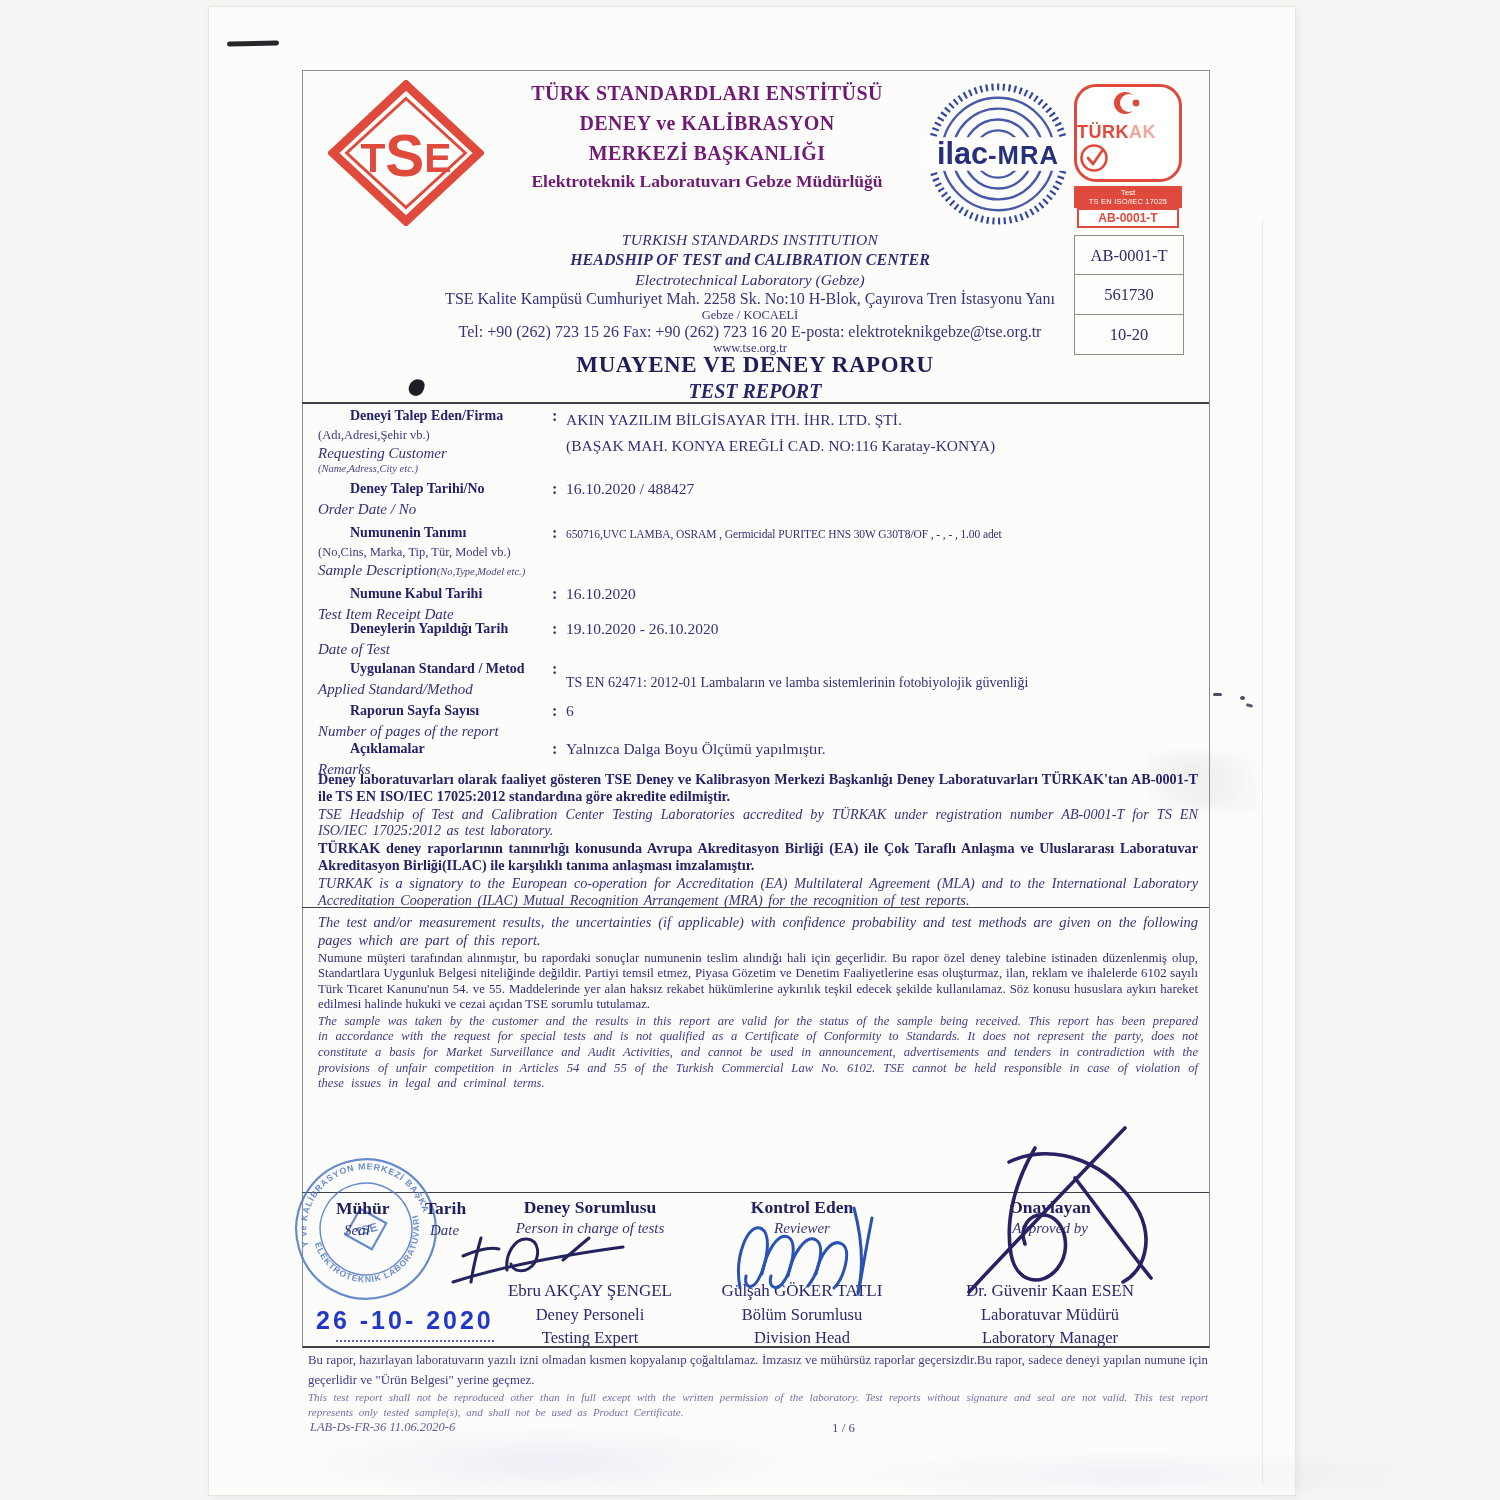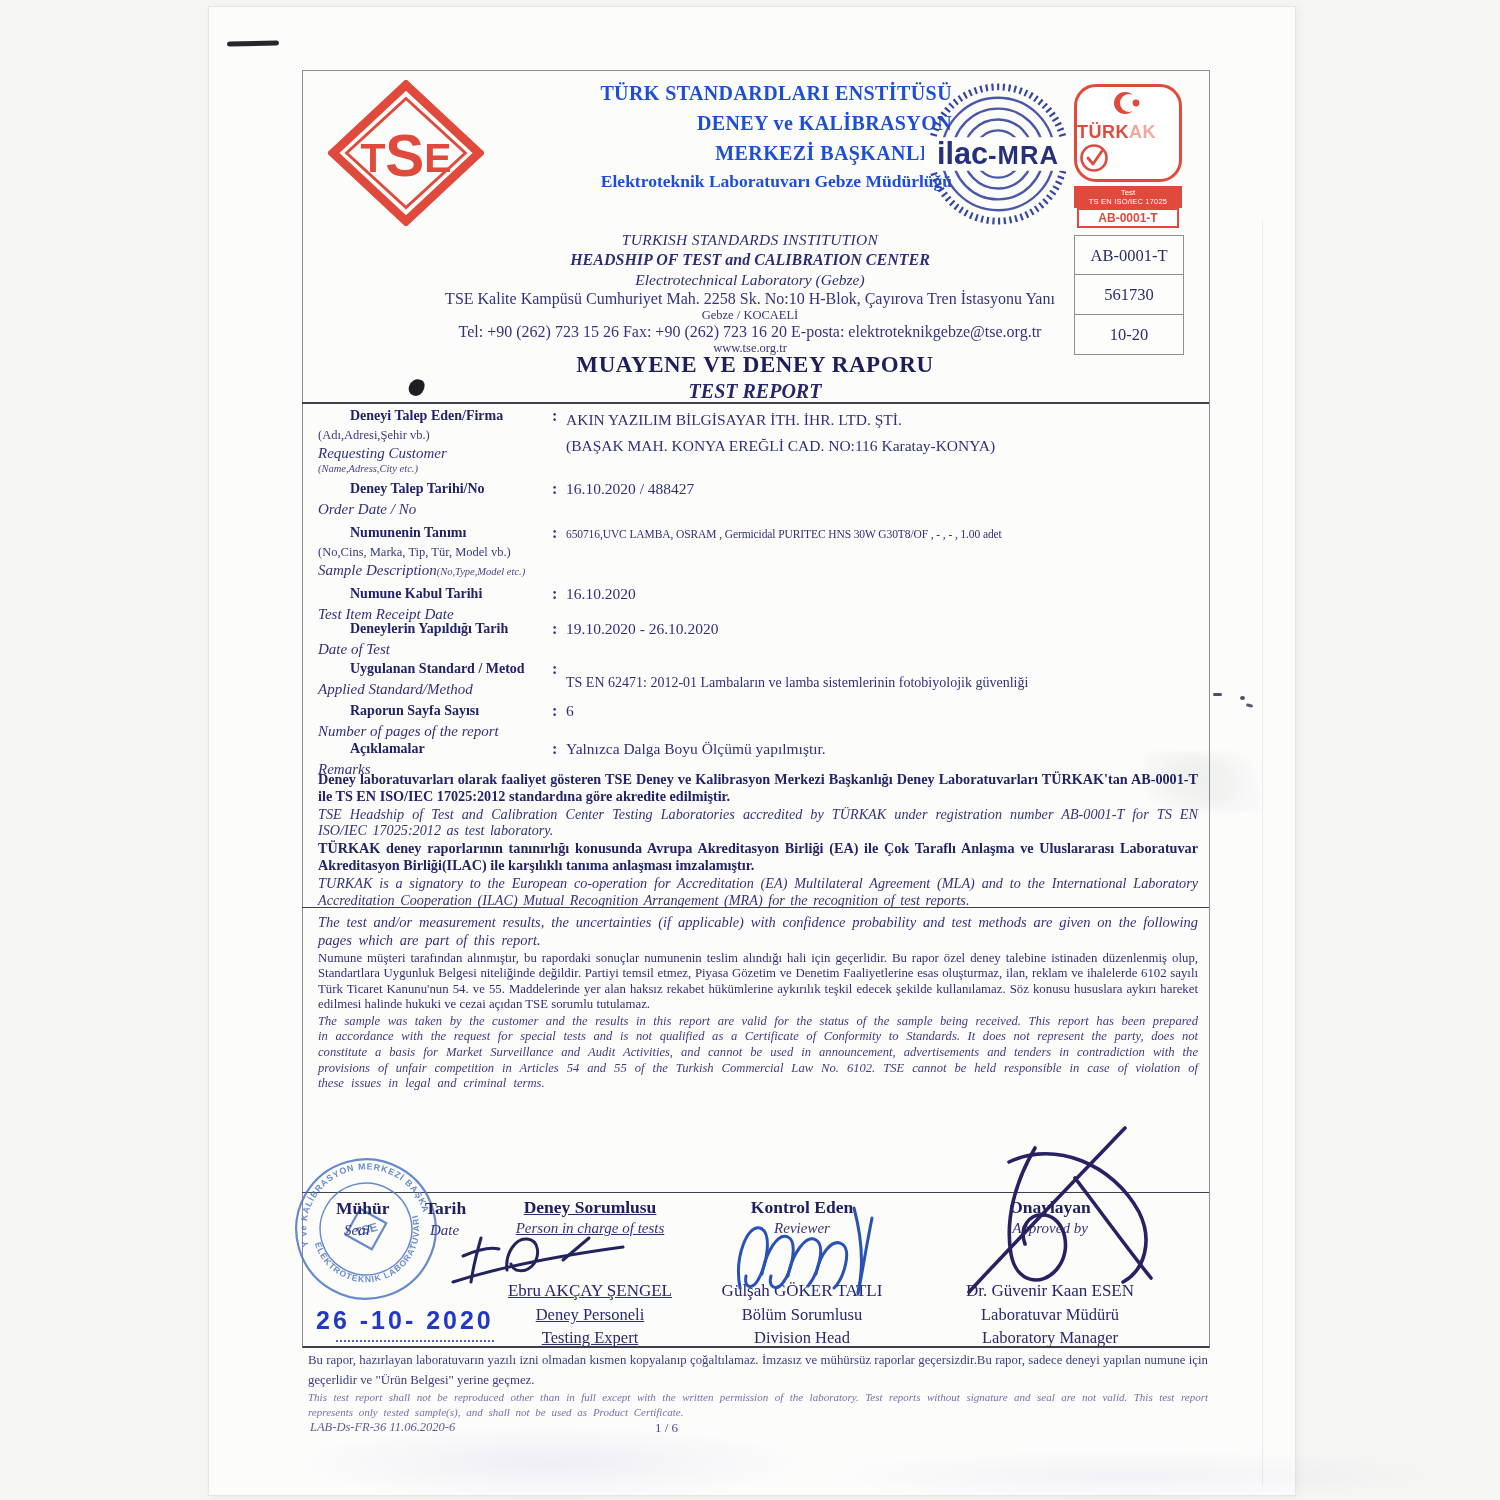--- a/index.html
+++ b/index.html
@@ -25,21 +25,21 @@
         border-radius:62% 40% 55% 48%;transform:rotate(18deg);}
 
   
   .cbox{position:absolute;left:302px;top:70px;width:906px;height:1275px;border:1px solid #8b8b94;border-bottom:2px solid #3f3f4a;}
   .hline{position:absolute;left:302px;width:907px;height:0;border-top:2px solid #41414c;}
   #line-title{top:402px;}
   #line-acc{top:907px;border-top-width:1.5px;}
   #line-sig{top:1192px;border-top-width:1.5px;}
 
   
-  .org{position:absolute;left:462px;top:78px;width:490px;text-align:right;color:#1d4ed8;}
+  .org{position:absolute;left:462px;top:78px;width:490px;text-align:center;color:#701a75;}
   .org-l{font-size:20px;font-weight:700;line-height:30px;letter-spacing:.4px;}
   .org-sub{font-size:17.5px;font-weight:700;margin-top:3px;}
   .enblock{position:absolute;left:410px;top:230px;width:680px;text-align:center;color:#2e2e78;}
   .en-l1{font-style:italic;font-size:15.5px;line-height:20px;letter-spacing:.3px;}
   .en-l2{font-style:italic;font-size:16px;font-weight:700;line-height:20px;}
   .en-l3{font-style:italic;font-size:15.5px;line-height:20px;}
   .addr{font-size:16px;line-height:17px;color:#34347c;}
   .addr2{font-size:12.5px;line-height:16px;color:#34347c;}
   .title-tr{position:absolute;left:302px;top:352px;width:906px;text-align:center;
             font-size:23px;font-weight:700;color:#1e1e58;letter-spacing:.6px;}
@@ -99,21 +99,21 @@
   .datestamp{position:absolute;left:316px;top:1306px;width:190px;font-family:"Liberation Sans",sans-serif;
              font-weight:700;font-size:25px;letter-spacing:3px;color:#2338c6;z-index:6;}
   .dotline{position:absolute;left:336px;top:1340px;width:158px;border-bottom:2px dotted #5763c9;z-index:6;}
 
   
   .foot-tr{position:absolute;left:308px;top:1351px;width:900px;font-size:12.8px;line-height:19.5px;
            text-align:justify;color:#3b3b8a;}
   .foot-en{position:absolute;left:308px;top:1390px;width:900px;font-size:11px;font-style:italic;line-height:14.5px;
            text-align:justify;color:#7272ae;word-spacing:3px;}
   .foot-code{position:absolute;left:310px;top:1420px;font-size:12.5px;font-style:italic;color:#5c5c9c;}
-  .foot-page{position:absolute;left:655px;top:1420px;width:200px;text-align:left;font-size:13px;color:#4a4a90;}
+  .foot-page{position:absolute;left:655px;top:1420px;width:200px;text-align:right;font-size:13px;color:#4a4a90;}
 </style>
 </head>
 <body>
 
 <div id="canvas">
   <div class="page"></div>
   <div class="dash-mark"></div>
   <div class="fold"></div>
   <div class="ghost"></div>
   <div class="tint1"></div>
@@ -303,21 +303,21 @@
       <textPath href="#arcB" startOffset="50%" text-anchor="middle">• ELEKTROTEKNİK LABORATUVARI •</textPath>
     </text>
     <text x="85" y="90" text-anchor="middle" font-family="Liberation Sans, sans-serif" font-size="13" font-weight="bold" fill="#4c77c4">TSE</text>
   </svg>
 
   <div class="sig-label" style="left:336px;top:1198px;">Mühür</div>
   <div class="sig-sub" style="left:344px;top:1222px;">Seal</div>
   <div class="sig-label" style="left:425px;top:1198px;">Tarih</div>
   <div class="sig-sub" style="left:430px;top:1222px;">Date</div>
 
-  <div class="sigcol" style="left:460px;text-decoration:underline;">
+  <div class="sigcol" style="left:460px;">
     <div class="sc-role">Deney Sorumlusu</div>
     <div class="sc-sub">Person in charge of tests</div>
     <div class="sc-gap"></div>
     <div class="sc-name">Ebru AKÇAY ŞENGEL</div>
     <div class="sc-t1">Deney Personeli</div>
     <div class="sc-t2">Testing Expert</div>
   </div>
   <div class="sigcol" style="left:672px;">
     <div class="sc-role">Kontrol Eden</div>
     <div class="sc-sub">Reviewer</div>

